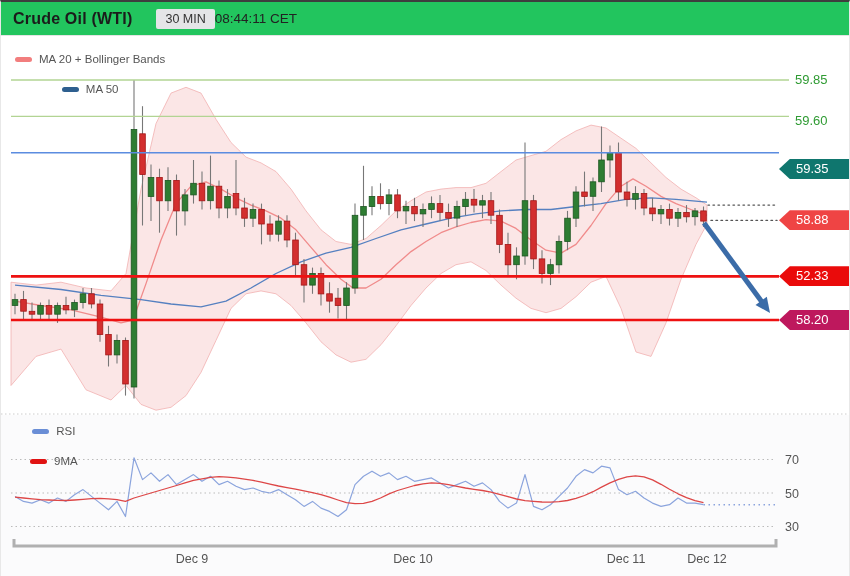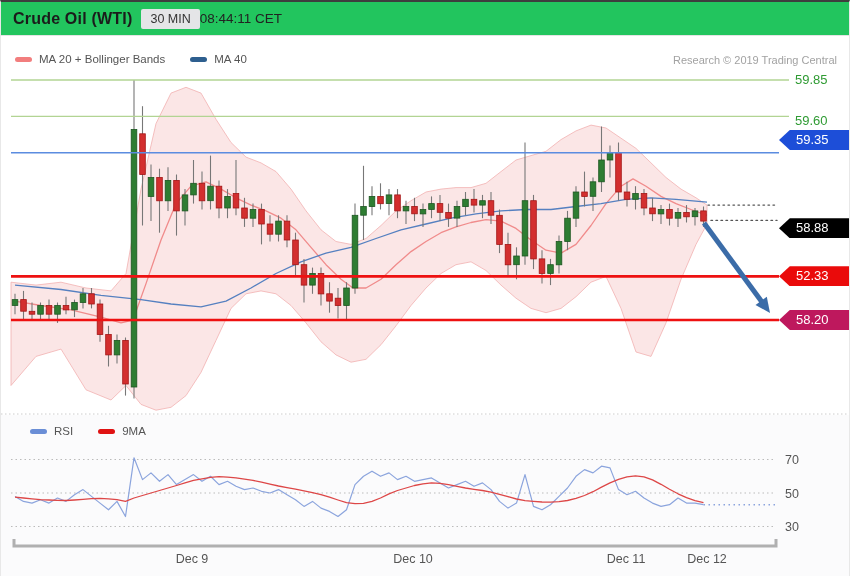--- a/index.html
+++ b/index.html
@@ -3,23 +3,23 @@
 <meta charset="utf-8">
 <style>
   html,body{margin:0;padding:0;background:#fff;}
   *{box-sizing:border-box;}
   #page{position:relative;width:850px;height:576px;background:#ffffff;
         border-top:2px solid #3e3e3e;border-left:1px solid #e8e8e8;border-right:1px solid #e8e8e8;
         font-family:"Liberation Sans",sans-serif;overflow:hidden;}
   #header{position:absolute;left:0;top:0;width:100%;height:34px;background:#22c55e;
           border-bottom:1px solid #e4e4e4;display:flex;align-items:center;padding:0 12px;z-index:3;}
   #title{font-size:16px;font-weight:bold;color:#1b1b1b;letter-spacing:.2px;}
-  #tfbadge{margin-left:9px;background:#e4e5e7;color:#333;font-size:12.5px;padding:3px 9px;border-radius:2px;}
+  #tfbadge{margin-left:24px;background:#e4e5e7;color:#333;font-size:12.5px;padding:3px 9px;border-radius:2px;}
   #timestamp{font-size:13.5px;color:#222;}
-  .legend{position:absolute;display:flex;align-items:center;gap:25px;z-index:2;}
+  .legend{position:absolute;display:flex;align-items:center;gap:18px;z-index:2;flex-direction:column;}
   #main-legend{left:14px;top:51px;}
   #rsi-legend{left:14px;top:423px;margin-left:15px;}
   .legend .item{display:flex;align-items:center;gap:7px;font-size:11.5px;color:#555;}
   .swatch{width:17px;height:5px;border-radius:2.5px;display:inline-block;}
   #watermark{position:absolute;right:12px;top:52px;font-size:11px;color:#a2a2a2;z-index:2;}
   #chart-svg{position:absolute;left:0;top:0;z-index:1;}
   #overlay{position:absolute;left:0;top:0;width:850px;height:576px;z-index:2;pointer-events:none;}
   .price-badge{position:absolute;left:778px;width:72px;height:20px;color:#fff;font-size:13px;
                line-height:20px;padding-left:17px;
                clip-path:polygon(0 50%,15% 0,100% 0,100% 100%,15% 100%);}
@@ -35,25 +35,24 @@
     <span id="timestamp">08:44:11 CET</span>
   </div>
 
   <div id="main-legend" class="legend">
     <span class="item">
       <span class="swatch" style="background: rgb(242, 126, 126);"></span>
       <span>MA 20 + Bollinger Bands</span>
     </span>
     <span class="item">
       <span class="swatch" style="background: rgb(46, 95, 143);"></span>
-      <span>MA 40</span>
+      <span>MA 50</span>
     </span>
   </div>
 
-  <div id="watermark">Research © 2019 Trading Central</div>
 
   <div id="rsi-legend" class="legend">
     <span class="item">
       <span class="swatch" style="background: rgb(106, 142, 214);"></span>
       <span>RSI</span>
     </span>
     <span class="item">
       <span class="swatch" style="background: rgb(224, 18, 18);"></span>
       <span>9MA</span>
     </span>
@@ -249,18 +248,18 @@
       <line x1="702.5" y1="502.7" x2="776" y2="502.7" stroke="#8ba4dd" stroke-width="1.4" stroke-dasharray="1.5,3.5"></line>
       <path d="M13,537 L13,544 L775,544 L775,537" fill="none" stroke="#b0b0b0" stroke-width="3"></path>
       <text x="191" y="561" fill="#555555" font-size="12.5" text-anchor="middle" font-family="&quot;Liberation Sans&quot;,sans-serif">Dec 9</text>
       <text x="412" y="561" fill="#555555" font-size="12.5" text-anchor="middle" font-family="&quot;Liberation Sans&quot;,sans-serif">Dec 10</text>
       <text x="625" y="561" fill="#555555" font-size="12.5" text-anchor="middle" font-family="&quot;Liberation Sans&quot;,sans-serif">Dec 11</text>
       <text x="706" y="561" fill="#555555" font-size="12.5" text-anchor="middle" font-family="&quot;Liberation Sans&quot;,sans-serif">Dec 12</text>
     </svg>
   <div id="overlay">
       <div class="price-label-green" style="top: 70px; color: rgb(47, 155, 51);">59.85</div>
       <div class="price-label-green" style="top: 111px; color: rgb(47, 155, 51);">59.60</div>
-      <div class="price-badge" style="top: 128px; background: #1d4ed8;">59.35</div>
-      <div class="price-badge" style="top: 208.364px; background: #000000; margin-top: 8px;">58.88</div>
+      <div class="price-badge" style="top: 157px; background: #0f766e;">59.35</div>
+      <div class="price-badge" style="top: 208.364px; background: #ef4444;">58.88</div>
       <div class="price-badge" style="top: 264.364px; background: rgb(234, 11, 11);">52.33</div>
       <div class="price-badge" style="top: 308px; background: #be185d;">58.20</div>
     </div>
 </div>
 
 </body></html>

